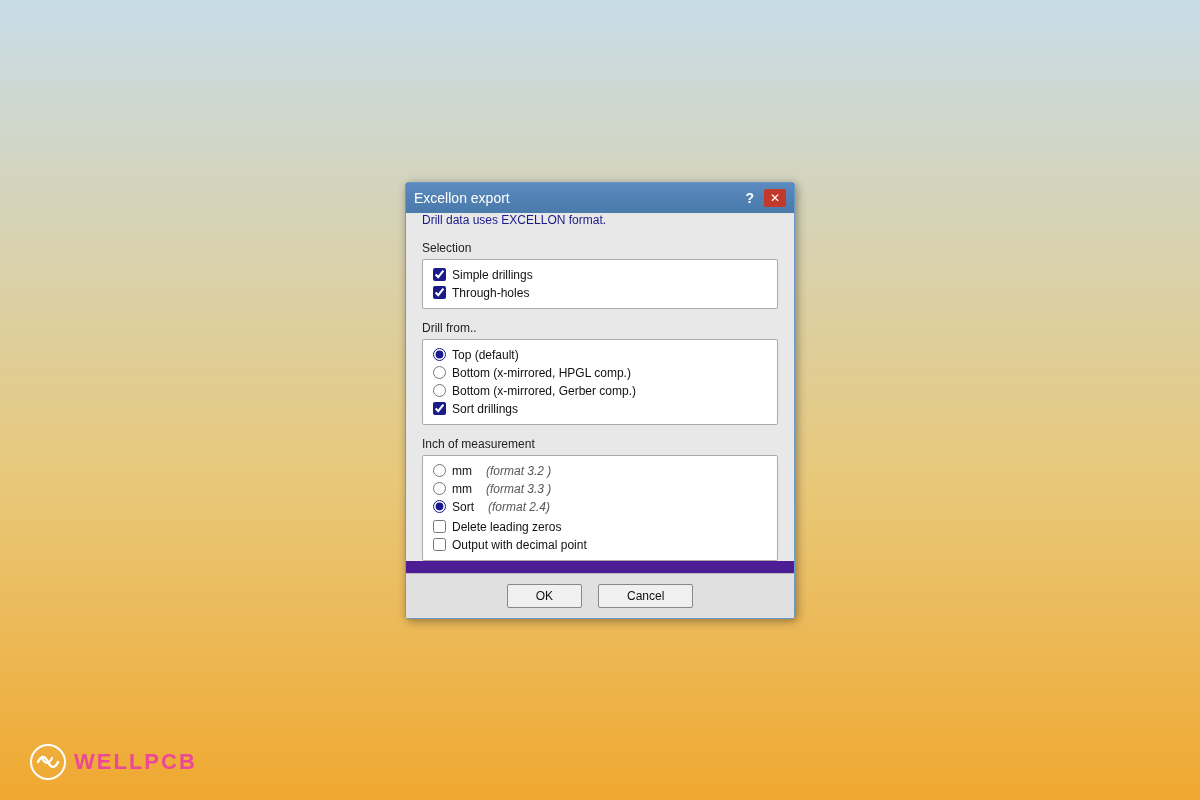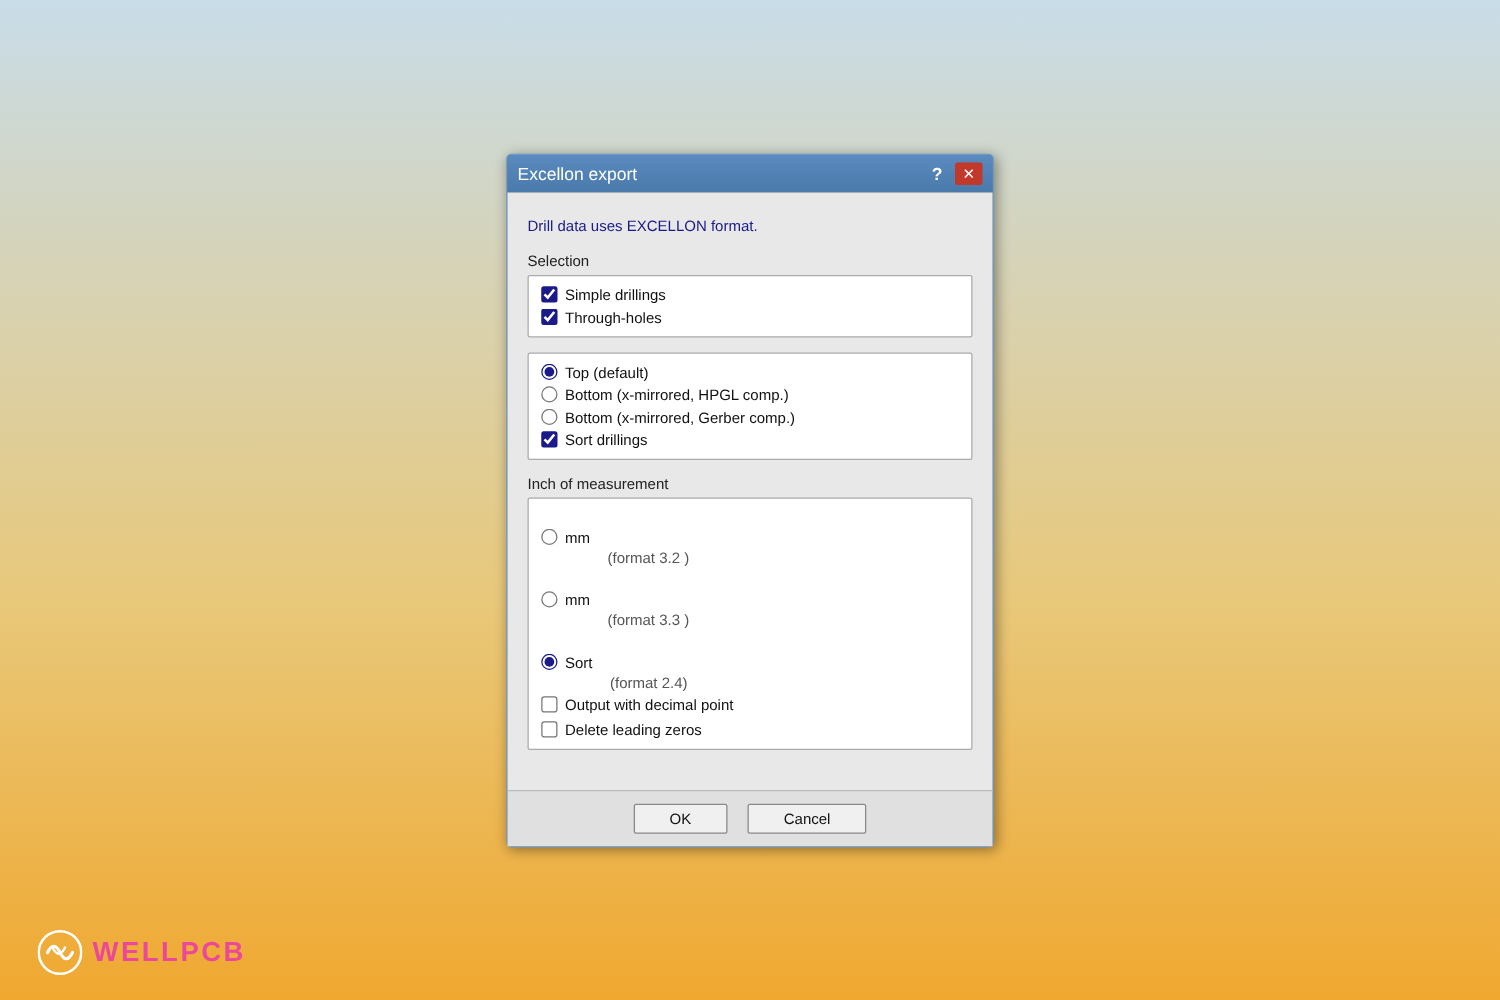--- a/index.html
+++ b/index.html
@@ -31,21 +31,21 @@
 
     .brand-name {
       color: #ec4899;
       font-size: 22px;
       font-weight: bold;
       letter-spacing: 2px;
       text-transform: uppercase;
     }
 
     .dialog {
-      background: #737373;
+      background: #4c1d95;
       border: 1px solid #6a9aca;
       border-radius: 4px;
       width: 390px;
       padding-bottom: 0;
       box-shadow: 2px 2px 10px rgba(0,0,0,0.4);
     }
 
     .dialog-titlebar {
       background: linear-gradient(to bottom, #5a8abf, #4a7aaa);
       padding: 6px 8px;
@@ -86,21 +86,21 @@
       cursor: pointer;
       font-size: 12px;
       display: flex;
       align-items: center;
       justify-content: center;
       border-radius: 2px;
     }
 
     .dialog-body {
       background: #e8e8e8;
-      padding: 20px 16px;
+      padding: 0 16px;
     }
 
     .description {
       font-size: 12px;
       color: #1a1a8a;
       margin-bottom: 14px;
     }
 
     .section {
       margin-bottom: 12px;
@@ -158,22 +158,22 @@
       cursor: pointer;
       accent-color: #1a1a8a;
     }
 
     .radio-label {
       color: #111;
     }
 
     .radio-format {
       color: #555;
+      font-style: italic;
       margin-left: 8px;
-      margin-top: 32px;
     }
 
     .dialog-footer {
       background: #e0e0e0;
       padding: 10px 16px;
       display: flex;
       justify-content: center;
       gap: 16px;
       border-top: 1px solid #bbb;
     }
@@ -212,20 +212,21 @@
           <span>Simple drillings</span>
         </div>
         <div class="checkbox-row">
           <input type="checkbox" checked="" style="">
           <span>Through-holes</span>
         </div>
       </div>
     </div>
 
     <div class="section">
+      <div class="section-label">Drill from..</div>
       <div class="section-box">
         <div class="radio-row">
           <input type="radio" name="drill_from" checked="" style="">
           <span class="radio-label">Top (default)</span>
         </div>
         <div class="radio-row">
           <input type="radio" name="drill_from" style="">
           <span class="radio-label">Bottom (x-mirrored, HPGL comp.)</span>
         </div>
         <div class="radio-row">
@@ -250,27 +251,27 @@
         <div class="radio-row">
           <input type="radio" name="unit" style="">
           <span class="radio-label">mm</span>
           <span class="radio-format">(format 3.3 )</span>
         </div>
         <div class="radio-row">
           <input type="radio" name="unit" checked="" style="">
           <span class="radio-label">Sort</span>
           <span class="radio-format">(format 2.4)</span>
         </div>
-        <div class="checkbox-row">
-          <input type="checkbox" style="">
-          <span>Output with decimal point</span>
-        </div>
         <div class="checkbox-row" style="margin-top:6px;">
           <input type="checkbox" style="">
           <span>Delete leading zeros</span>
+        </div>
+        <div class="checkbox-row">
+          <input type="checkbox" style="">
+          <span>Output with decimal point</span>
         </div>
       </div>
     </div>
 
   </div>
 
   <div class="dialog-footer">
     <button class="footer-btn">OK</button>
     <button class="footer-btn">Cancel</button>
   </div>

